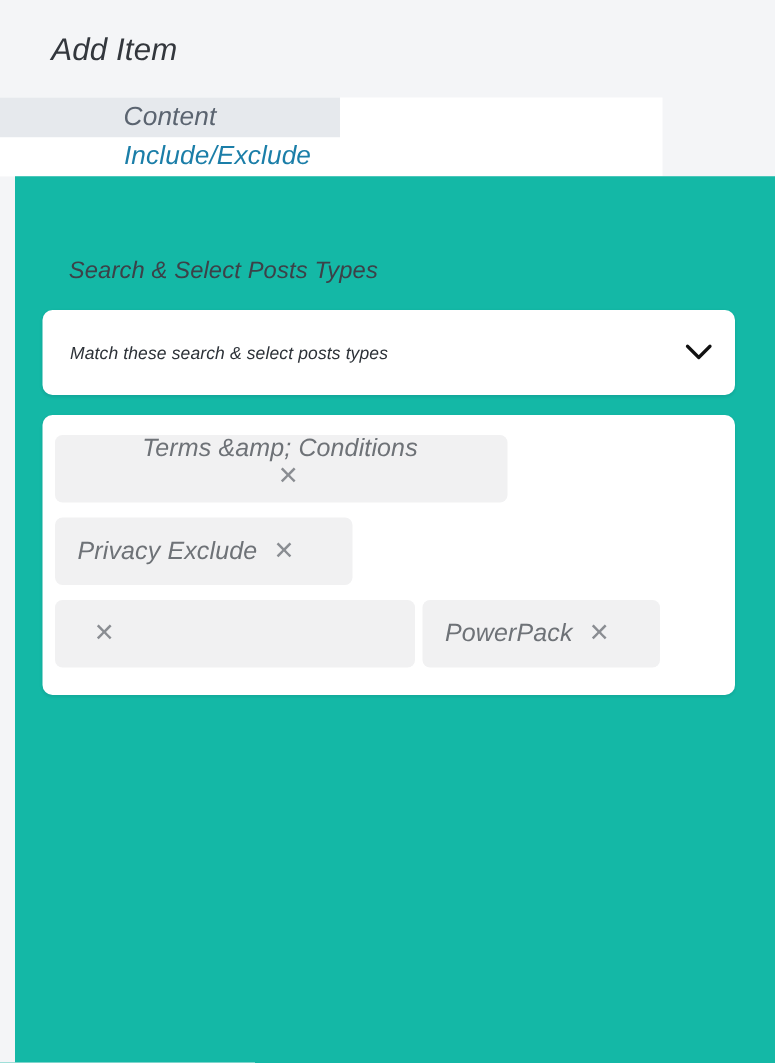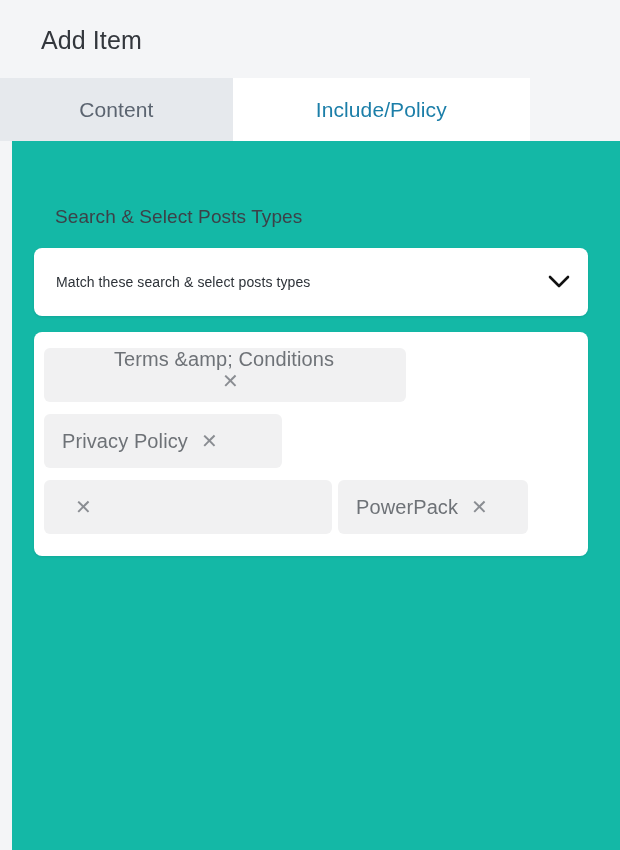--- a/index.html
+++ b/index.html
@@ -12,20 +12,21 @@
     background: #f4f5f7;
     font-family: "Liberation Sans", "DejaVu Sans", sans-serif;
     -webkit-font-smoothing: antialiased;
     overflow: hidden;
   }
   .panel {
     position: relative;
     width: 620px;
     height: 850px;
     background: #f4f5f7;
+    font-style: italic;
   }
 
   
   .header {
     position: absolute;
     left: 0;
     top: 0;
     width: 620px;
     height: 78px;
     background: #f4f5f7;
@@ -45,20 +46,21 @@
 
   
   .tabs {
     position: absolute;
     left: 0;
     top: 78px;
     width: 530px;
     height: 63px;
     display: flex;
     background: #ffffff;
+    flex-direction: column;
   }
   .tab {
     height: 63px;
     display: flex;
     align-items: center;
     justify-content: center;
     font-size: 21px;
     letter-spacing: 0.1px;
     box-sizing: border-box;
     cursor: pointer;
@@ -193,21 +195,21 @@
 
   <div class="header">
     <div class="header-title">Add Item</div>
   </div>
 
   <div class="tabs">
     <div class="tab tab-content">
       <span>Content</span>
     </div>
     <div class="tab tab-include">
-      <span>Include/Policy</span>
+      <span>Include/Exclude</span>
     </div>
   </div>
 
   <div class="body-area">
 
     <div class="field-label">Search &amp; Select Posts Types</div>
 
     <div class="select-box">
       <div class="select-value">Match these search &amp; select posts types</div>
       <div class="select-chevron">
@@ -217,21 +219,21 @@
       </div>
     </div>
 
     <div class="tag-panel">
       <div class="tag-list" id="tag-list">
           <div class="tag tag-0">
             <span class="tag-label">Terms &amp;amp; Conditions</span>
             <span class="tag-remove">✕</span>
           </div>
           <div class="tag tag-1">
-            <span class="tag-label">Privacy Policy</span>
+            <span class="tag-label">Privacy Exclude</span>
             <span class="tag-remove">✕</span>
           </div>
           <div class="tag tag-2">
             <span class="tag-remove">✕</span>
           </div>
           <div class="tag tag-3">
             <span class="tag-label">PowerPack</span>
             <span class="tag-remove">✕</span>
           </div>
         </div>

